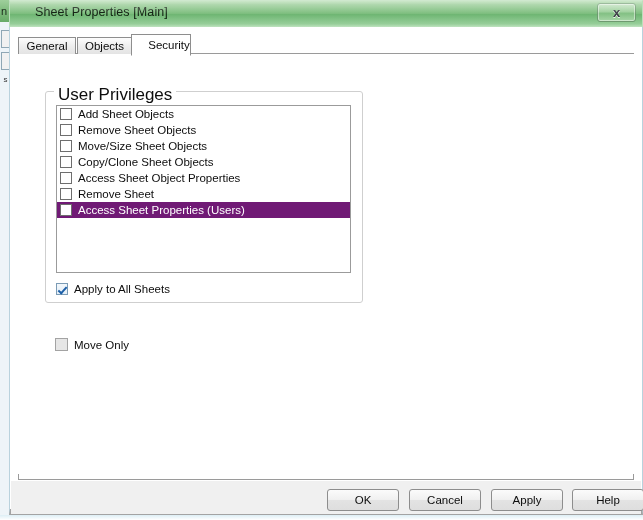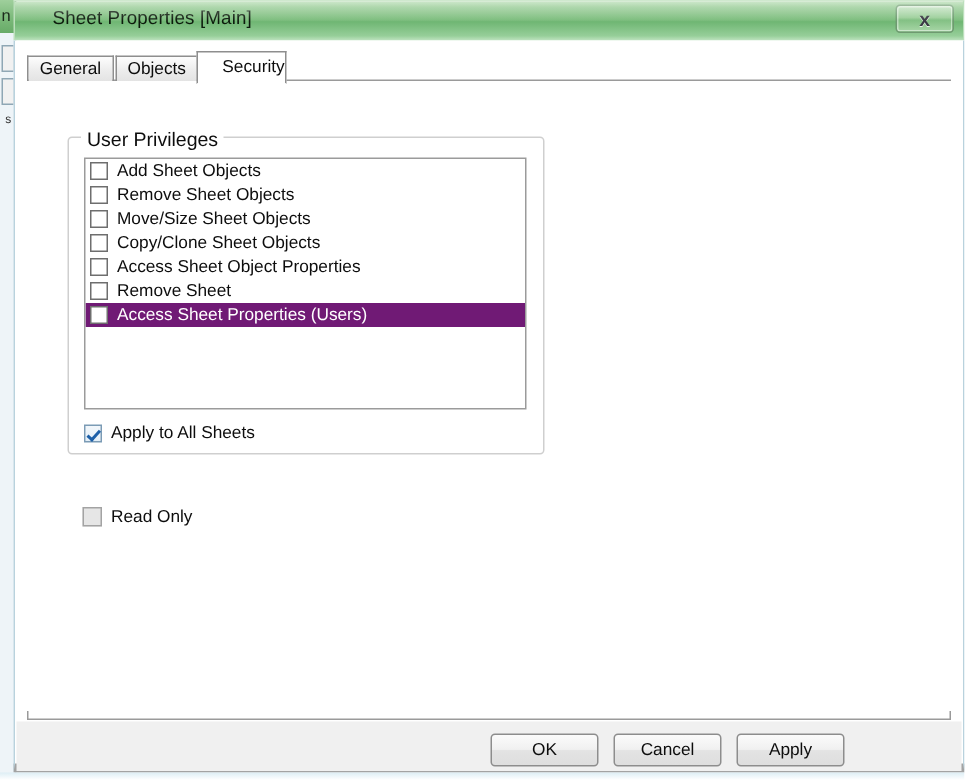--- a/index.html
+++ b/index.html
@@ -207,21 +207,21 @@
     border: 1px solid #cfcfcf;
     border-radius: 3px;
     box-sizing: border-box;
   }
   .group-legend {
     position: absolute;
     left: 8px;
     top: -7px;
     background: #ffffff;
     padding: 0 4px;
-    font-size: 13px;
+    font-size: 17px;
     color: #0d0d0d;
     white-space: nowrap;
   }
 
   
   .listbox {
     position: absolute;
     left: 10px;
     top: 13px;
     width: 295px;
@@ -449,28 +449,29 @@
           </div>
 
           <div class="apply-row">
             <span class="cb-checked"></span>
             <span class="apply-label">Apply to All Sheets</span>
           </div>
         </div>
 
         <div class="readonly-row">
           <span class="cb-disabled"></span>
-          <span class="readonly-label">Read Only</span>
+          <span class="readonly-label">Move Only</span>
         </div>
 
       </div>
 
       <div class="footer">
         <div class="btn btn-ok">OK</div>
         <div class="btn btn-cancel">Cancel</div>
         <div class="btn btn-apply">Apply</div>
+        <div class="btn btn-help">Help</div>
       </div>
 
     </div>
   </div>
 
   <div class="outer-bottom"></div>
 </div>
 
 </body></html>

